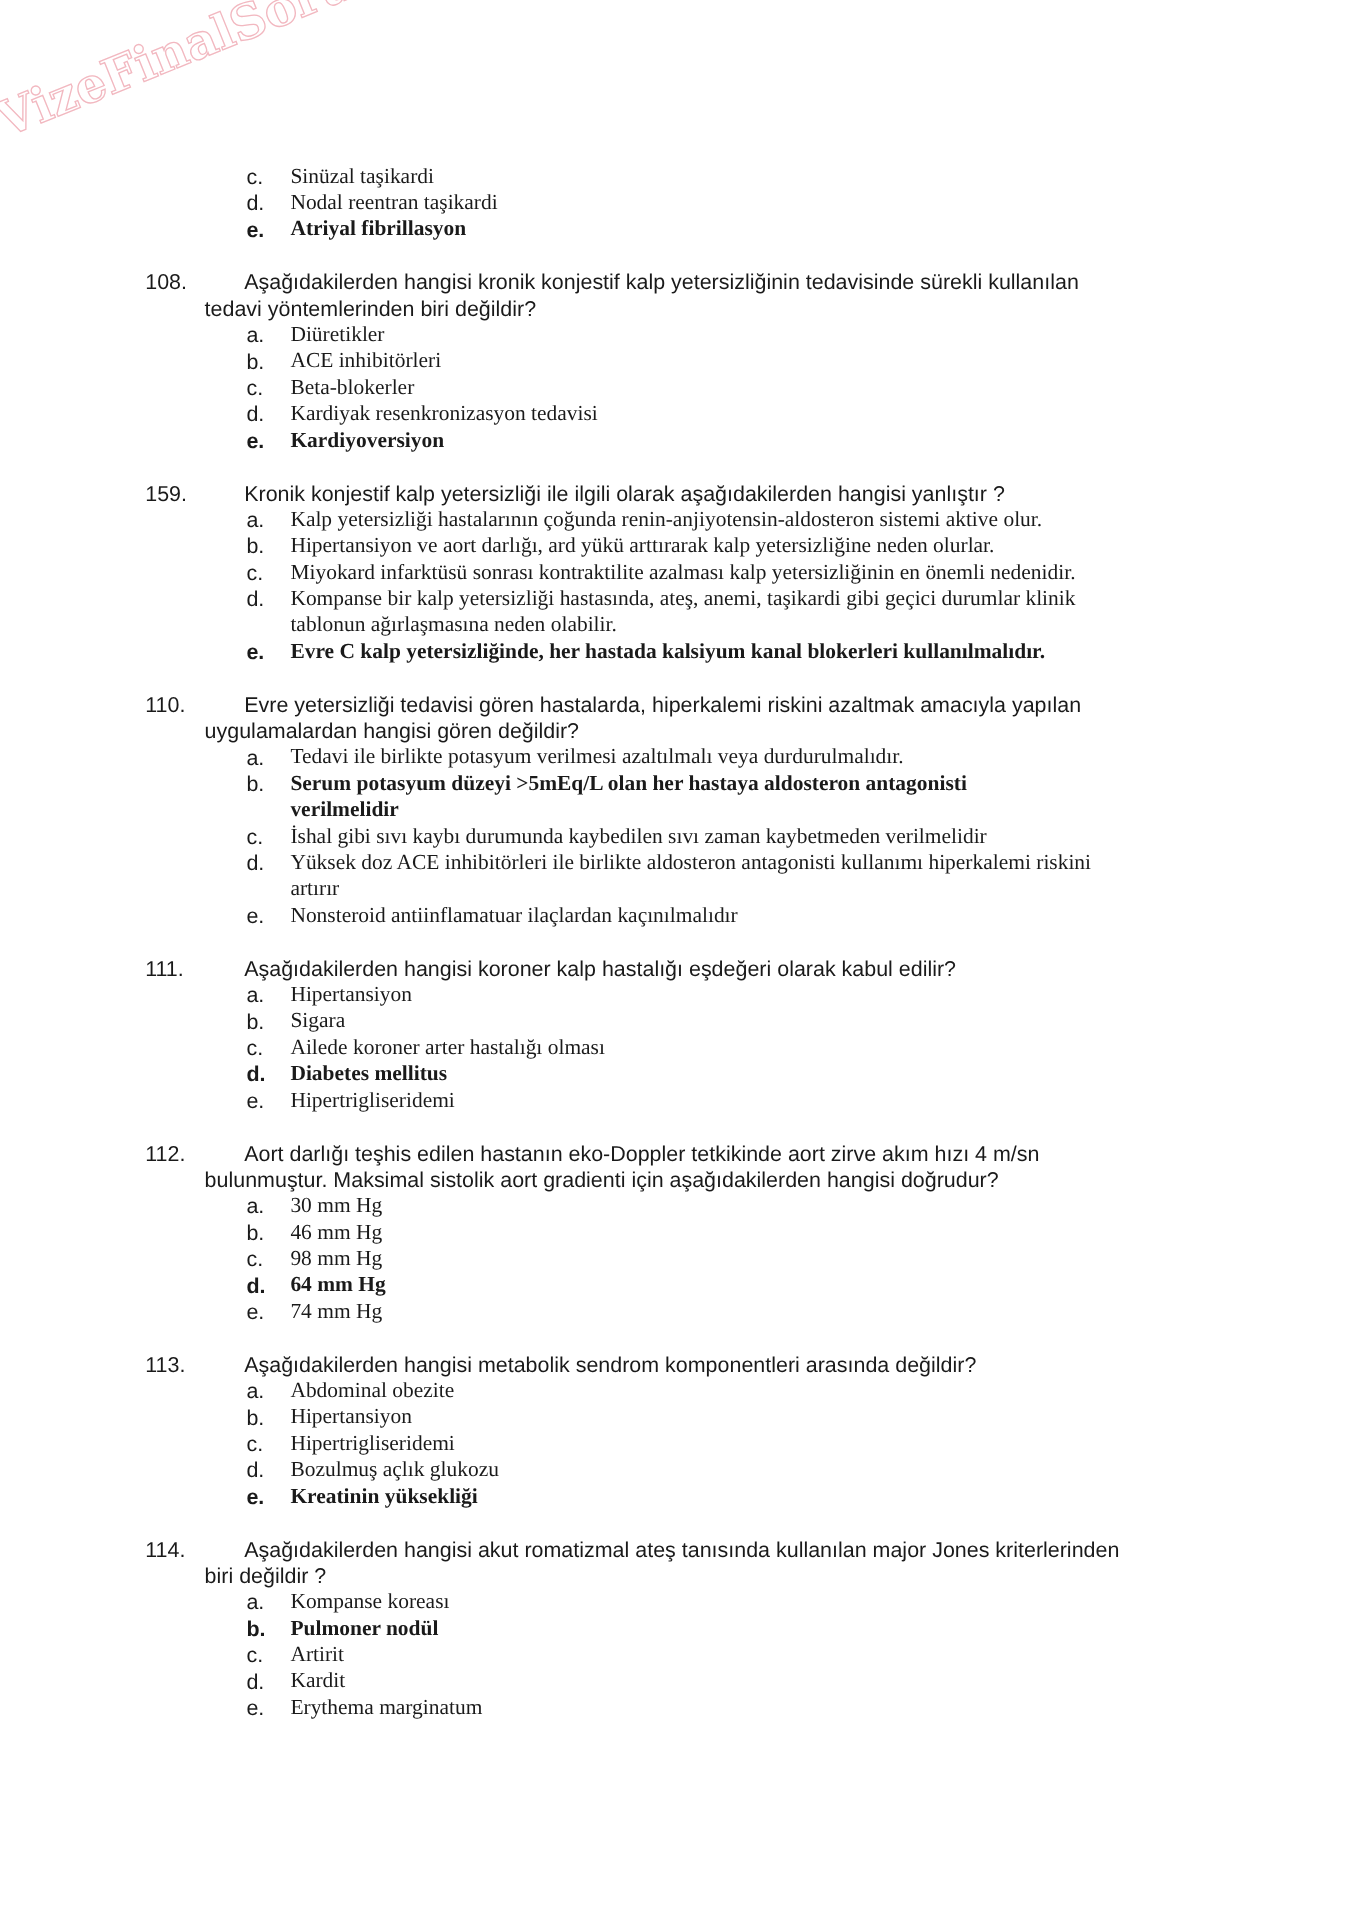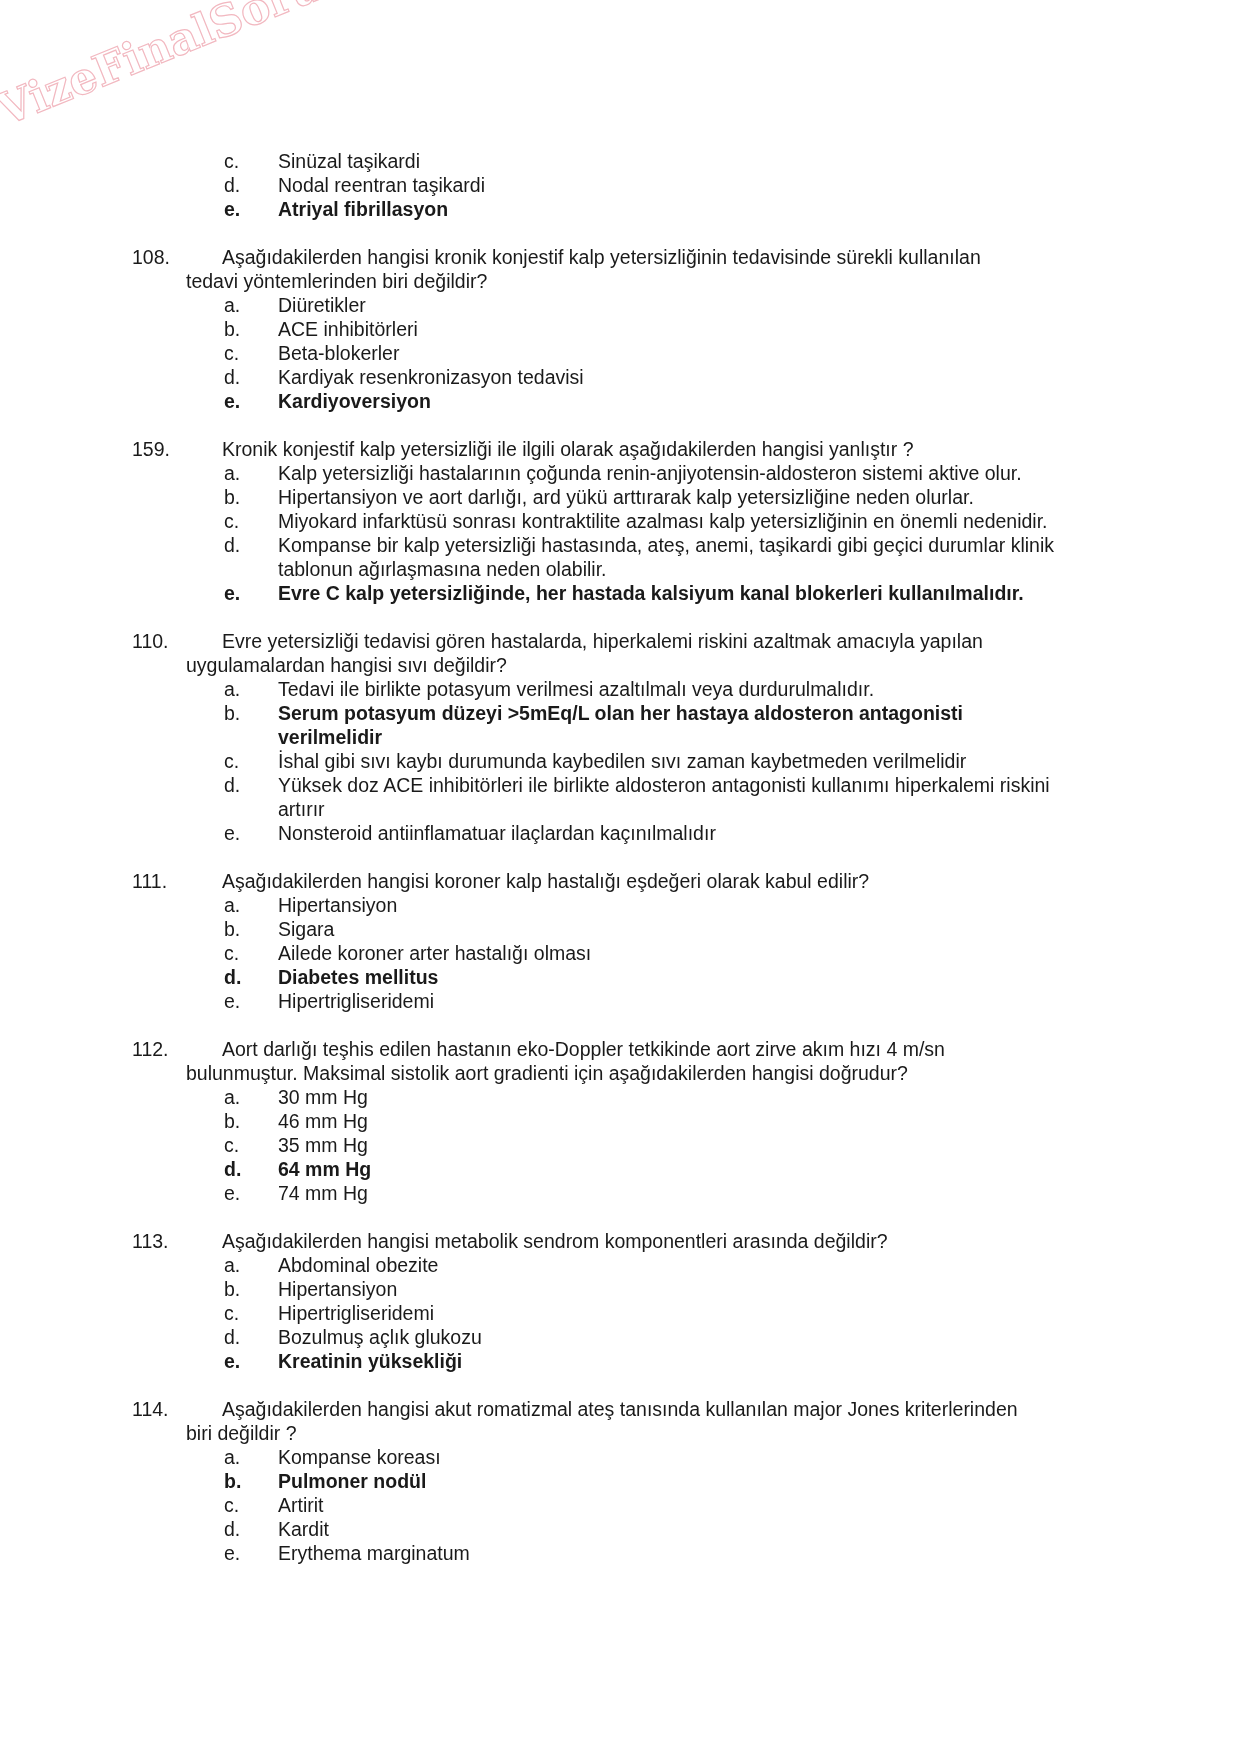--- a/index.html
+++ b/index.html
@@ -42,21 +42,22 @@
       line-height: 24px;
       white-space: nowrap;
     }
     .opt-letter {
       position: absolute;
       left: 224px;
       width: 30px;
     }
     .opt-text {
       position: absolute;
-      left: 278px;
+      left: 264px;
+      font-family: Liberation Serif, serif;
     }
     .q-num {
       position: absolute;
       left: 132px;
     }
     .q-text {
       position: absolute;
       left: 222px;
     }
     .q-cont {
@@ -146,21 +147,21 @@
       <span class="opt-text">Evre C kalp yetersizliğinde, her hastada kalsiyum kanal blokerleri kullanılmalıdır.</span>
     </div>
   </div>
 
   <div>
     <div class="line" style="top:629px;width:1240px;">
       <span class="q-num">110.</span>
       <span class="q-text">Evre yetersizliği tedavisi gören hastalarda, hiperkalemi riskini azaltmak amacıyla yapılan</span>
     </div>
     <div class="line" style="top:653px;width:1240px;">
-      <span class="q-cont">uygulamalardan hangisi sıvı değildir?</span>
+      <span class="q-cont">uygulamalardan hangisi gören değildir?</span>
     </div>
     <div class="line" style="top:677px;width:1240px;">
       <span class="opt-letter">a.</span>
       <span class="opt-text">Tedavi ile birlikte potasyum verilmesi azaltılmalı veya durdurulmalıdır.</span>
     </div>
     <div class="line" style="top:701px;width:1240px;">
       <span class="opt-letter">b.</span>
       <span class="opt-text bold">Serum potasyum düzeyi &gt;5mEq/L olan her hastaya aldosteron antagonisti</span>
     </div>
     <div class="line bold" style="top:725px;width:1240px;">
@@ -221,21 +222,21 @@
     <div class="line" style="top:1085px;width:1240px;">
       <span class="opt-letter">a.</span>
       <span class="opt-text">30 mm Hg</span>
     </div>
     <div class="line" style="top:1109px;width:1240px;">
       <span class="opt-letter">b.</span>
       <span class="opt-text">46 mm Hg</span>
     </div>
     <div class="line" style="top:1133px;width:1240px;">
       <span class="opt-letter">c.</span>
-      <span class="opt-text">35 mm Hg</span>
+      <span class="opt-text">98 mm Hg</span>
     </div>
     <div class="line bold" style="top:1157px;width:1240px;">
       <span class="opt-letter">d.</span>
       <span class="opt-text">64 mm Hg</span>
     </div>
     <div class="line" style="top:1181px;width:1240px;">
       <span class="opt-letter">e.</span>
       <span class="opt-text">74 mm Hg</span>
     </div>
   </div>

